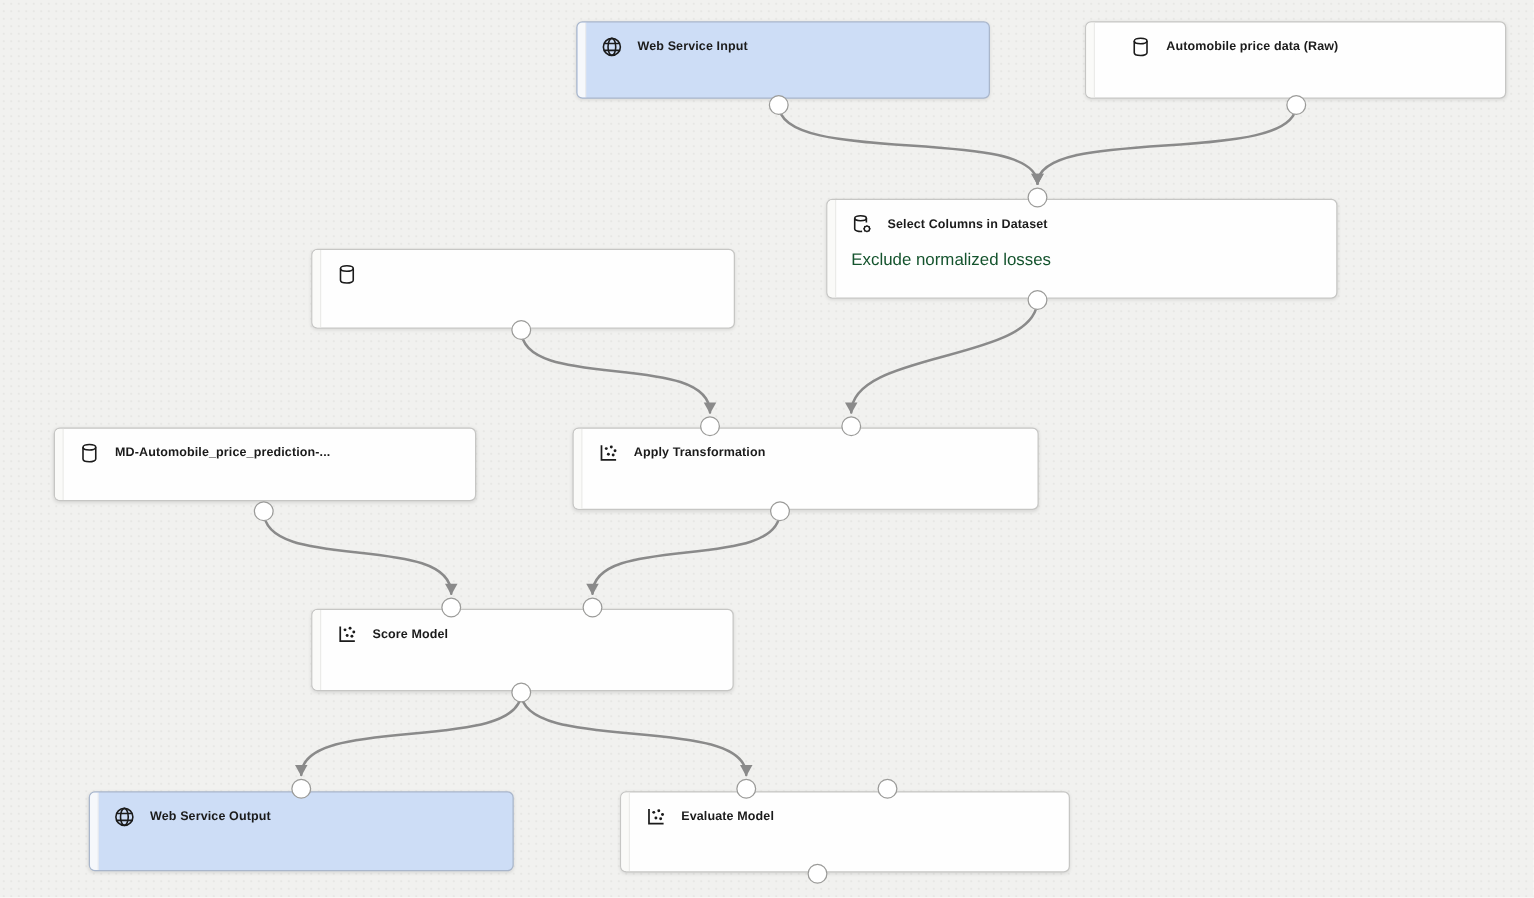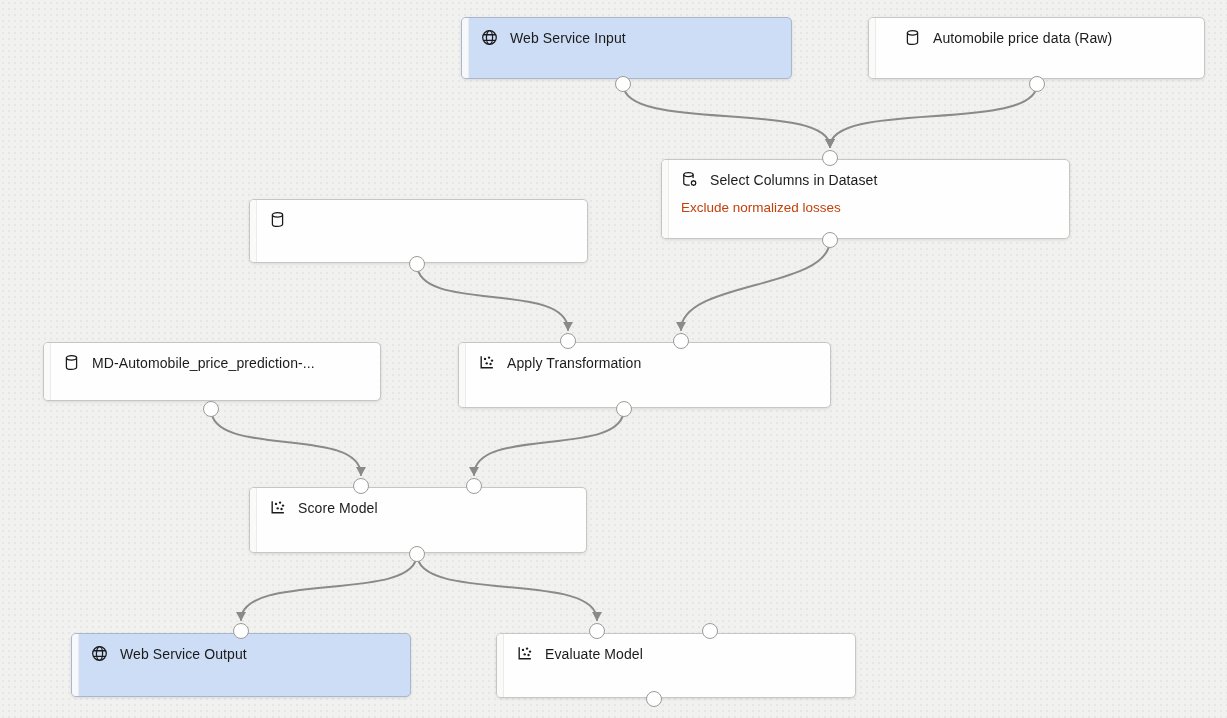--- a/index.html
+++ b/index.html
@@ -59,31 +59,31 @@
   .node .icon {
     width: 17px;
     height: 17px;
     flex: 0 0 17px;
     display: inline-flex;
     align-items: center;
     justify-content: center;
   }
   .node .icon svg { width: 17px; height: 17px; }
   .node .label {
-    font-size: 14px;
-    font-weight: 400;
+    font-size: 10px;
+    font-weight: 700;
     color: #1b1b1b;
     white-space: nowrap;
     letter-spacing: 0.1px;
   }
   .node .sublabel {
     margin-top: 12px;
     font-size: 13.5px;
     font-weight: 400;
-    color: #c2410c;
+    color: #14532d;
     white-space: nowrap;
   }
   .port {
     position: absolute;
     z-index: 3;
     width: 16px;
     height: 16px;
     border-radius: 50%;
     background: #ffffff;
     border: 1.5px solid #9b9b99;

